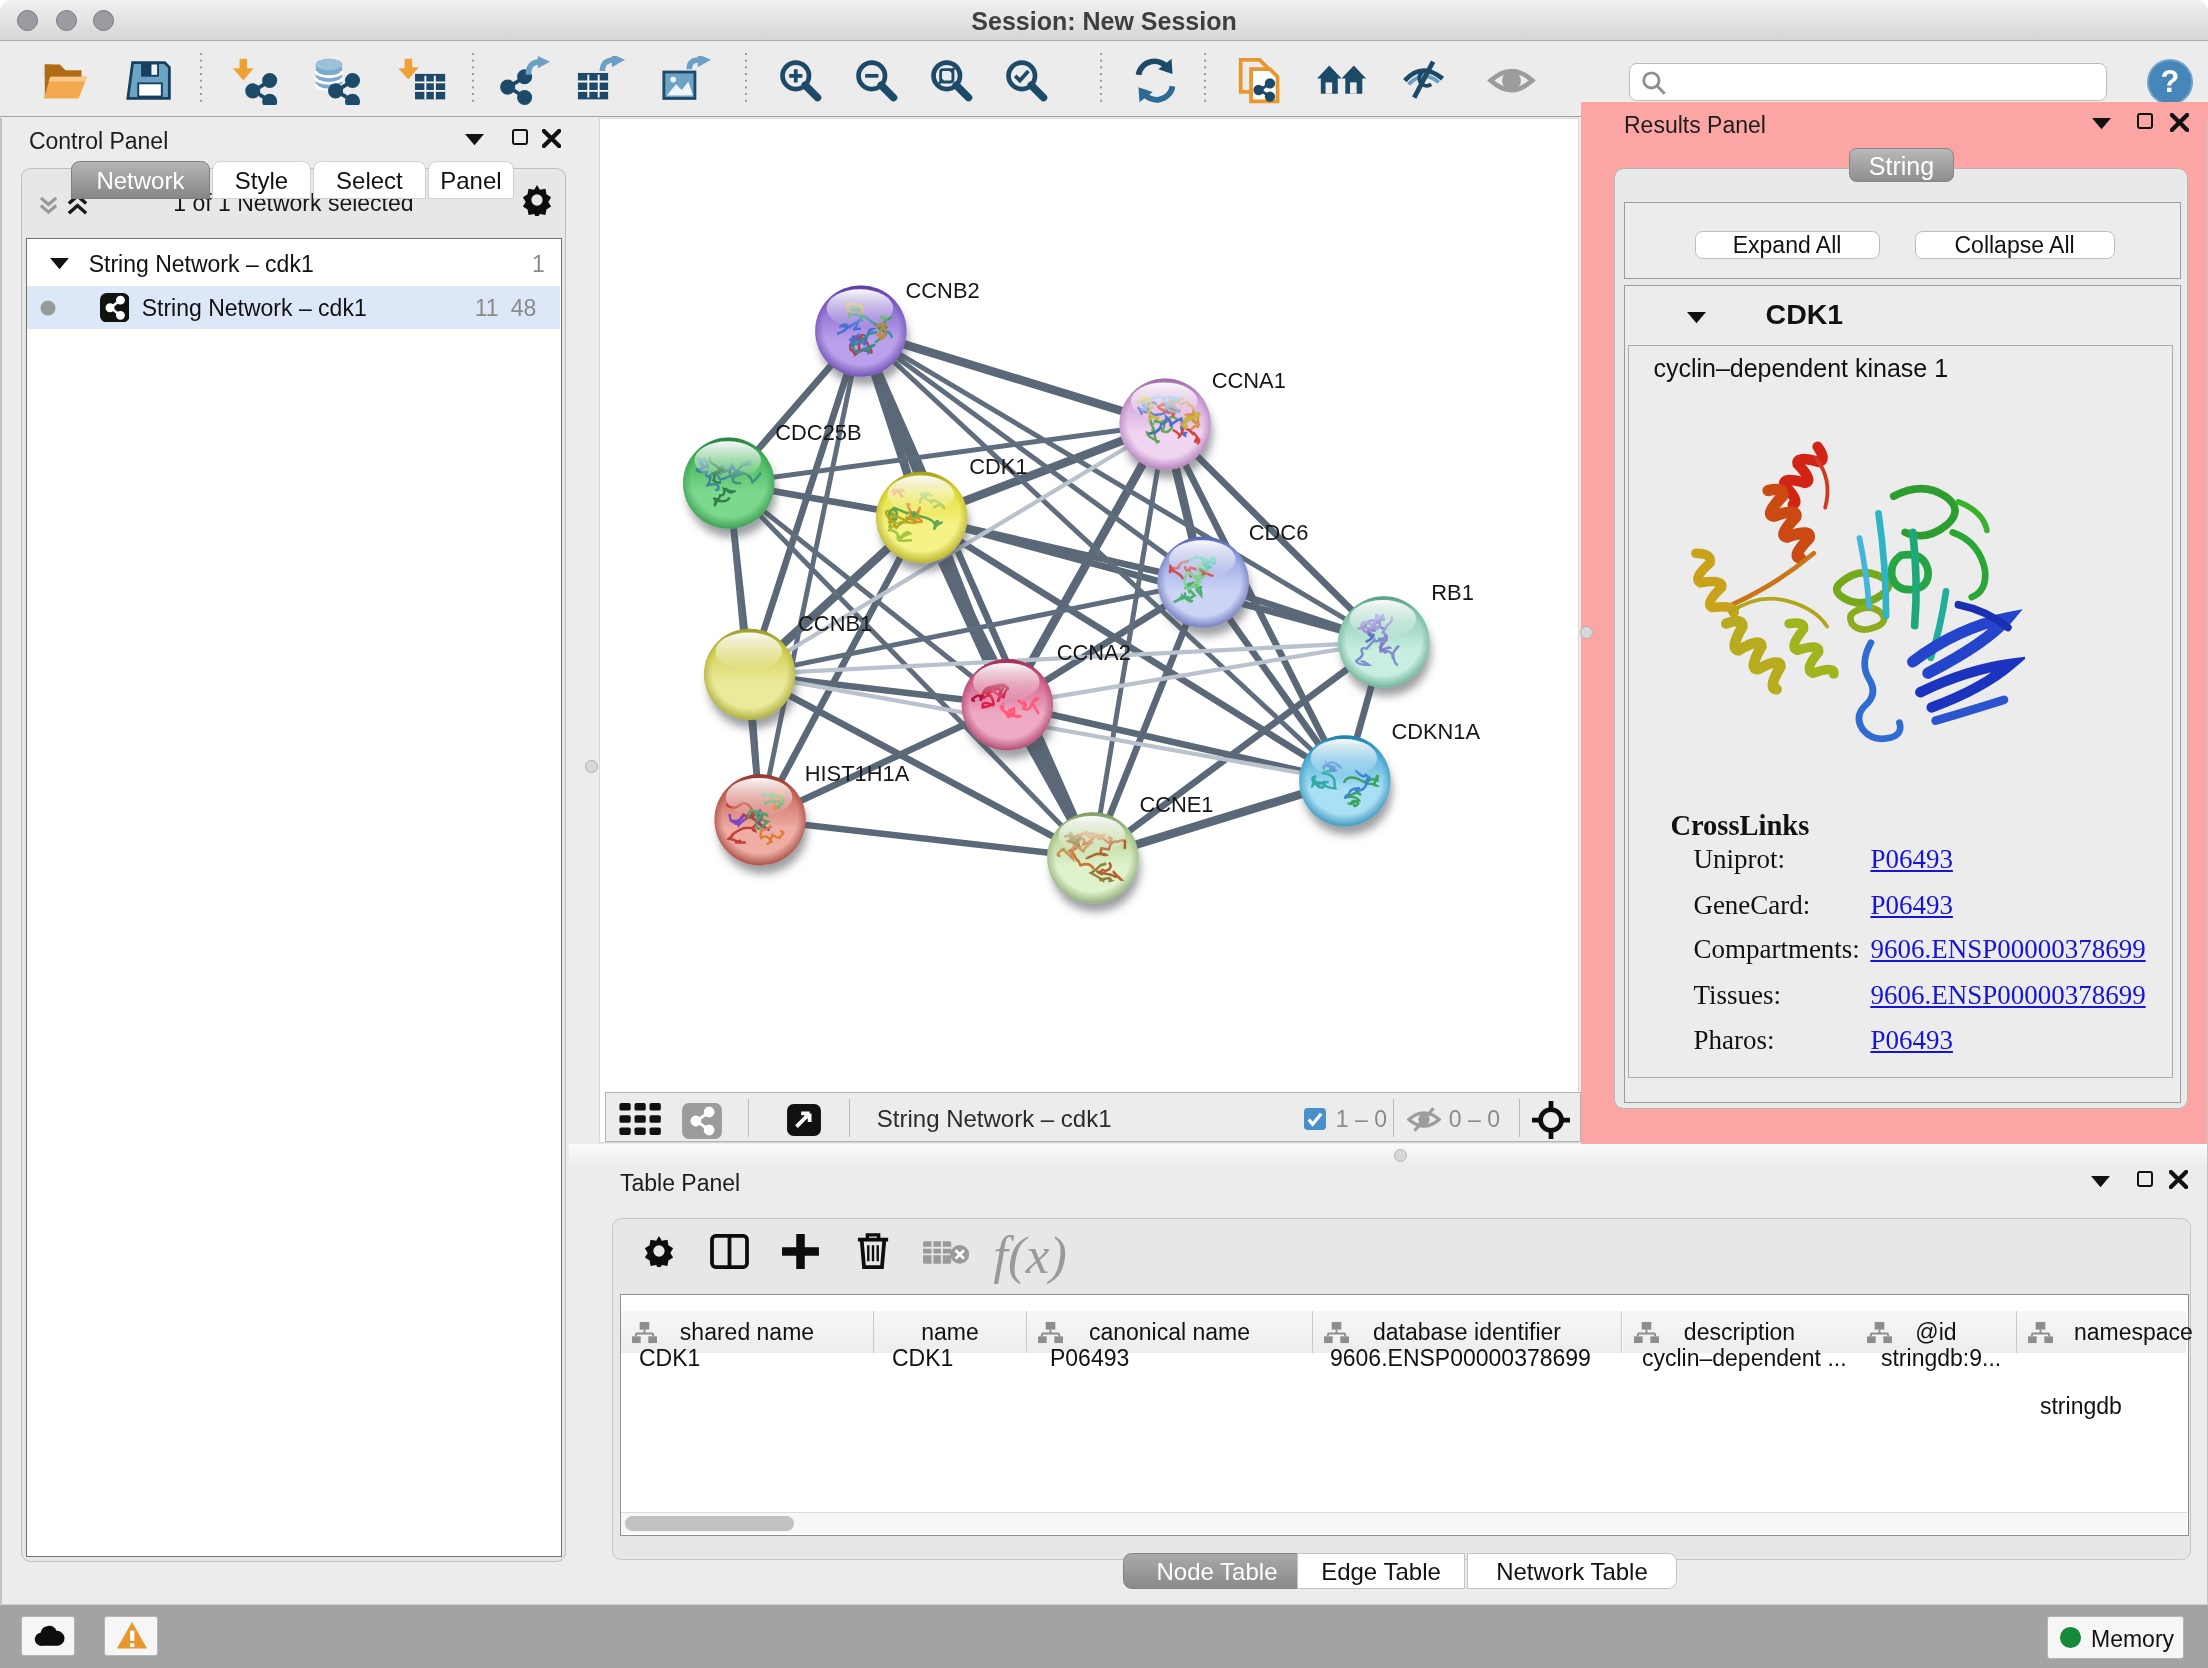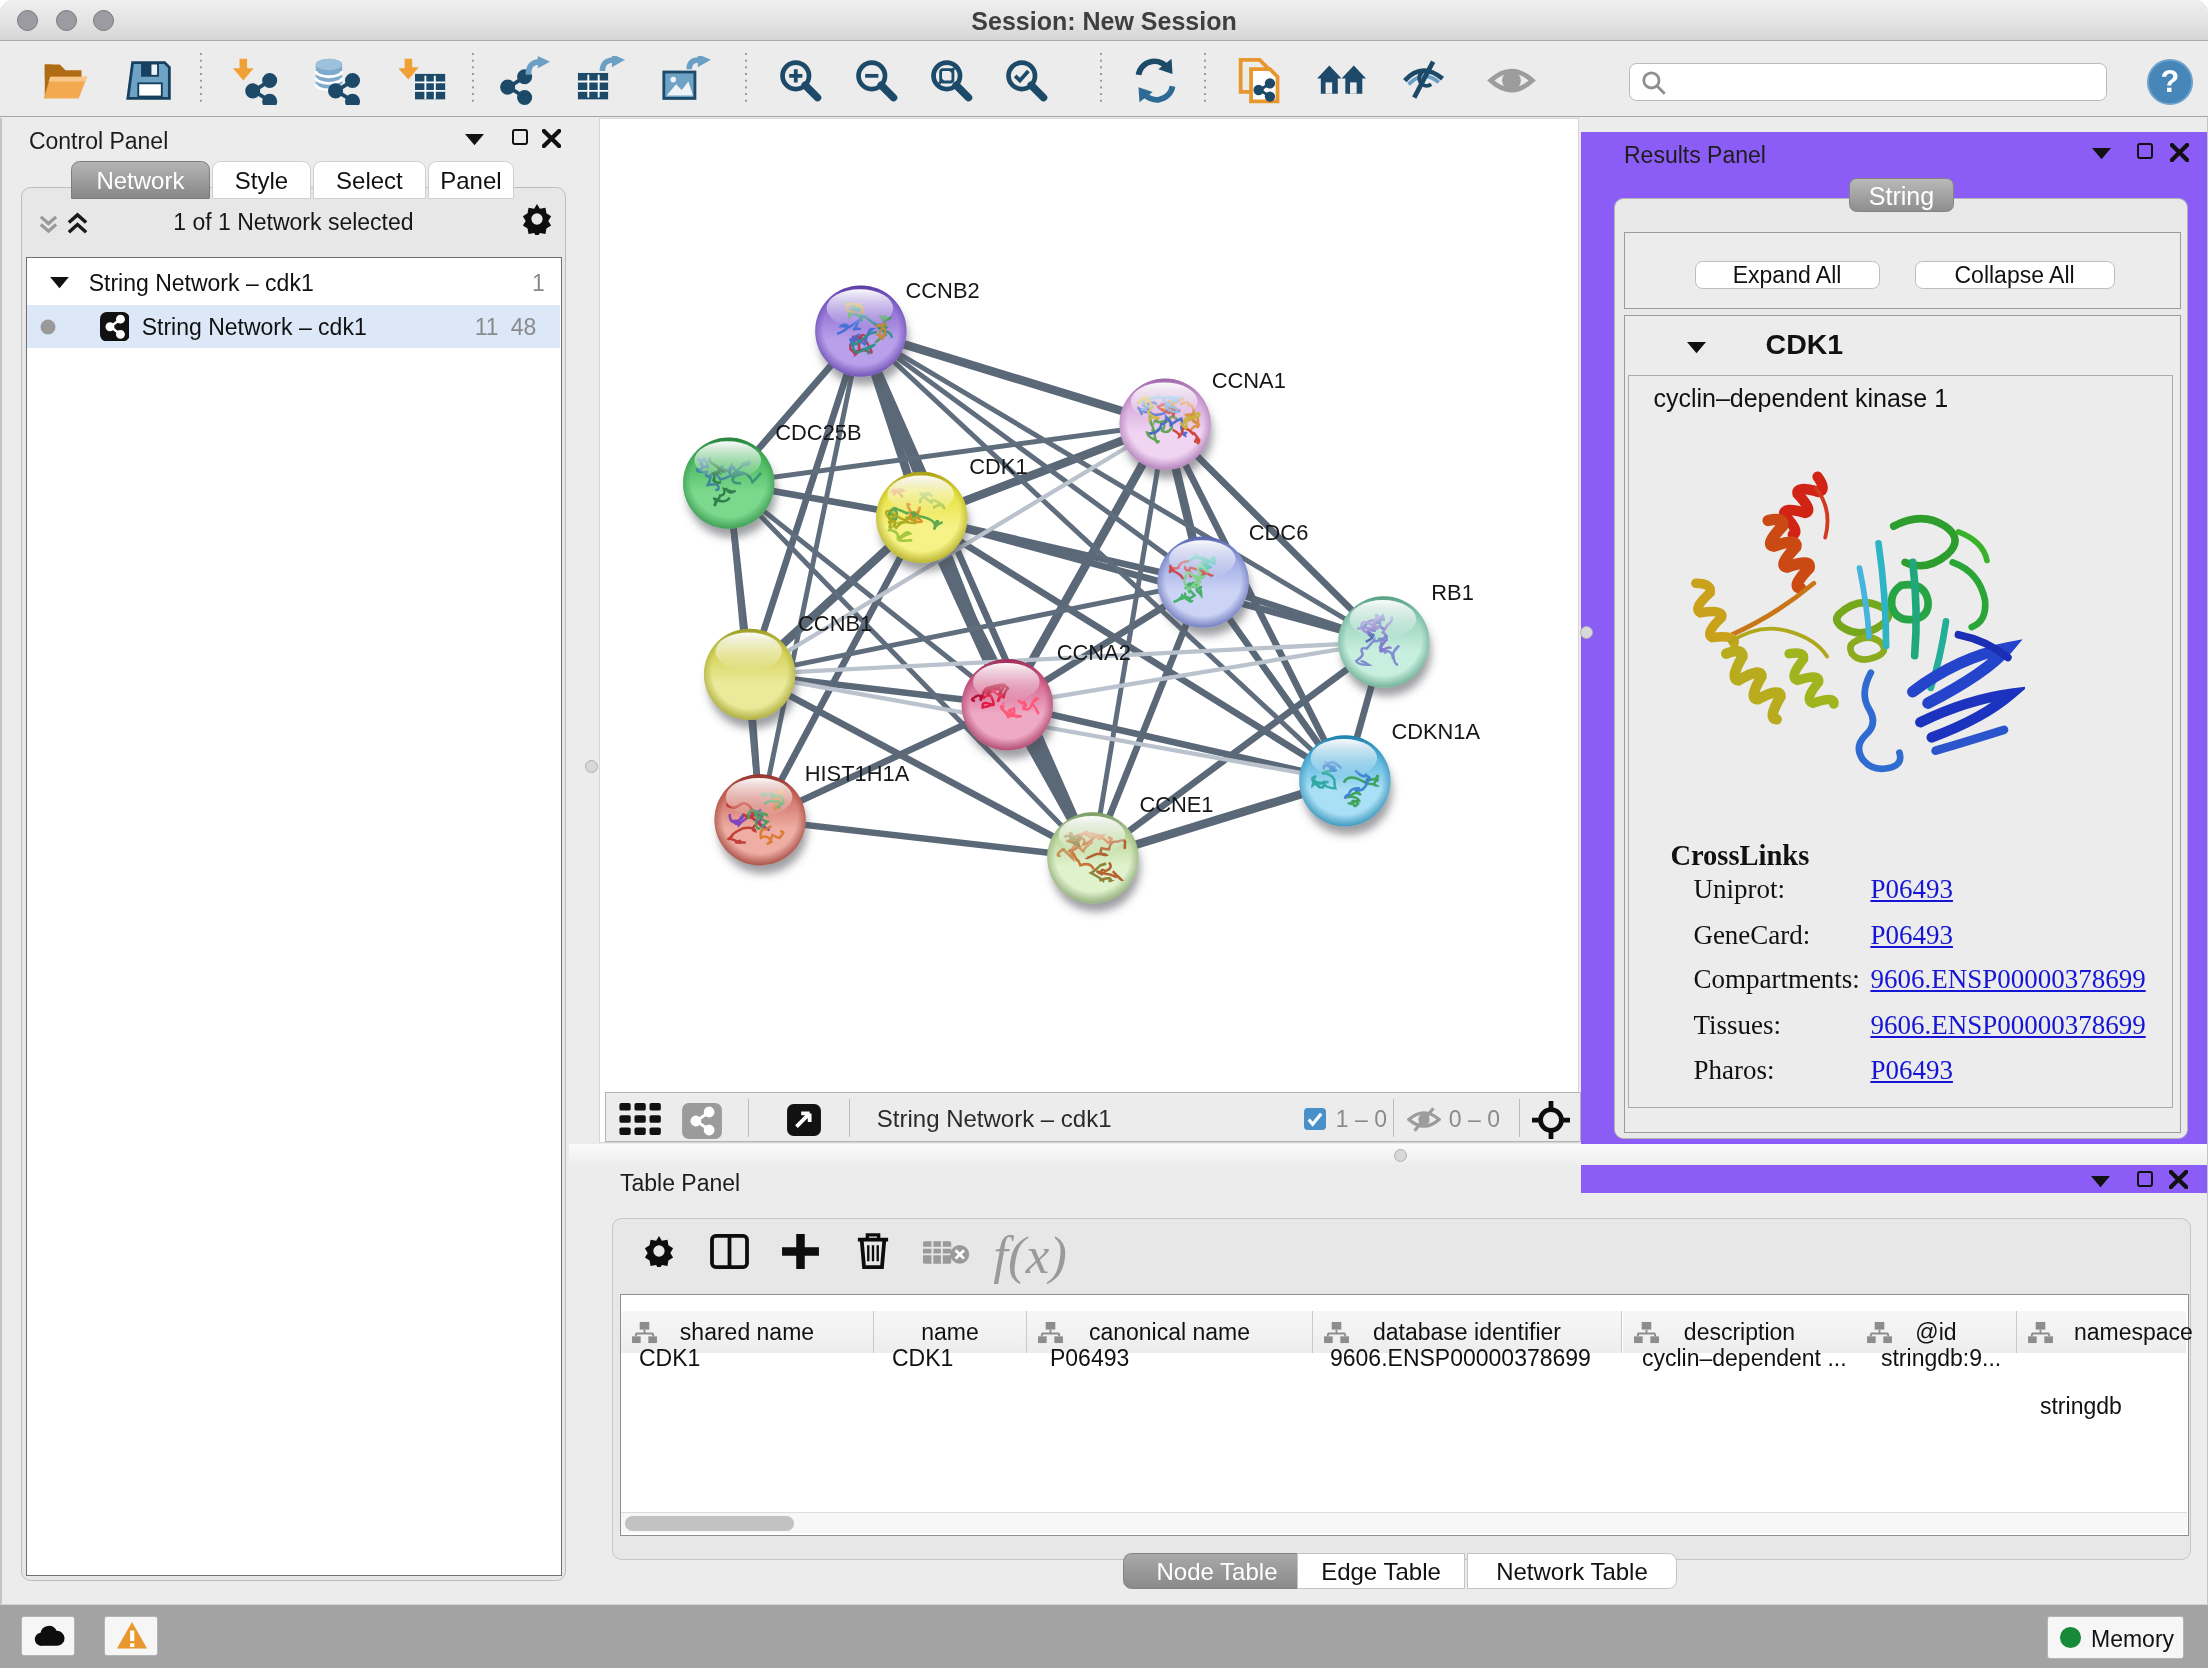--- a/index.html
+++ b/index.html
@@ -12,29 +12,29 @@
 
 #toolbar { position:absolute; left:0; top:43px; width:2208px; height:74px; background:#ececec; border-bottom:1.9px solid #a5a5a5; }
 .ticon { position:absolute; top:13.3px; }
 .tdiv { position:absolute; top:9.5px; width:1.9px; height:49px; background-image:linear-gradient(#989898 30%, rgba(0,0,0,0) 0%); background-size:1.9px 6.7px; }
 #searchbox { position:absolute; left:1629px; top:20px; width:478px; height:38px; background:#fff; border:1.9px solid #b9b9b9; border-radius:7.6px; }
 
 #cp { position:absolute; left:1.9px; top:118px; width:567px; height:1482px; background:#ececec; }
 #cp-title { position:absolute; left:27px; top:9.5px; font-size:23px; color:#1c1c1c; }
 .ptab { position:absolute; z-index:3; height:38px; line-height:38px; text-align:center; font-size:24px; color:#111; background:#fff; border:1px solid #cfcfcf; border-radius:8.6px 8.6px 0 0; }
 .ptab.sel { background:linear-gradient(180deg,#b5b5b5,#878787); color:#fff; border:1px solid #7e7e7e; }
-#cp-box { position:absolute; left:19px; top:69px; width:545px; height:1394px; background:#e7e7e7; border:1px solid #bdbdbd; border-radius:9.5px; }
+#cp-box { position:absolute; left:19px; top:50px; width:545px; height:1394px; background:#e7e7e7; border:1px solid #bdbdbd; border-radius:9.5px; }
 #cp-bar { position:absolute; left:0; top:0; width:100%; height:69px; }
 #cp-tree { position:absolute; left:3.8px; top:69px; width:536px; height:1319px; background:#fff; border:1.9px solid #6f6f6f; }
 .trow { position:absolute; left:0; width:533px; height:43px; font-size:23px; color:#111; }
 
 #netview { position:absolute; left:599px; top:118px; width:980px; height:1025px; background:#fff; border:1px solid #d6d6d6; }
 #nettools { position:absolute; left:4.8px; top:973px; width:976px; height:50px; background:#ececec; border:1px solid #b3b3b3; }
 
-#results { position:absolute; left:1581px; top:132px; width:628px; height:1061px; background:#8b5cf6; }
+#results { position:absolute; left:1581px; top:102px; width:628px; height:1061px; background:#fca5a5; }
 #res-title { position:absolute; left:43px; top:9.5px; font-size:23px; color:#1c1c1c; }
 #stringtab { position:absolute; z-index:2; left:268px; top:46px; width:105px; height:34px; background:linear-gradient(180deg,#b9b9b9,#8e8e8e); border:1px solid #858585; border-radius:7.6px; color:#fff; font-size:25px; text-align:center; line-height:34px; }
 #res-box { position:absolute; left:33px; top:66px; width:574px; height:941px; background:#e9e9e9; border:1px solid #b5b5b5; border-radius:9.5px; }
 #res-sub1 { position:absolute; left:8.6px; top:33px; width:557px; height:77px; background:#ececec; border:1.9px solid #9c9c9c; }
 .rbtn { position:absolute; top:27.6px; height:28.5px; line-height:27px; background:#fff; border:1px solid #bdbdbd; border-radius:7.6px; font-size:23px; color:#111; text-align:center; }
 #res-sub2 { position:absolute; left:8.6px; top:116px; width:557px; height:818px; background:#ececec; border:1.9px solid #9c9c9c; }
 #res-inner { position:absolute; left:3.8px; top:59px; width:545px; height:733px; background:#ececec; border:1.9px solid #ababab; }
 
 #tp { position:absolute; left:599px; top:1154px; width:1609px; height:447px; }
 #tp-title { position:absolute; left:21px; top:16px; font-size:23px; color:#1c1c1c; }

